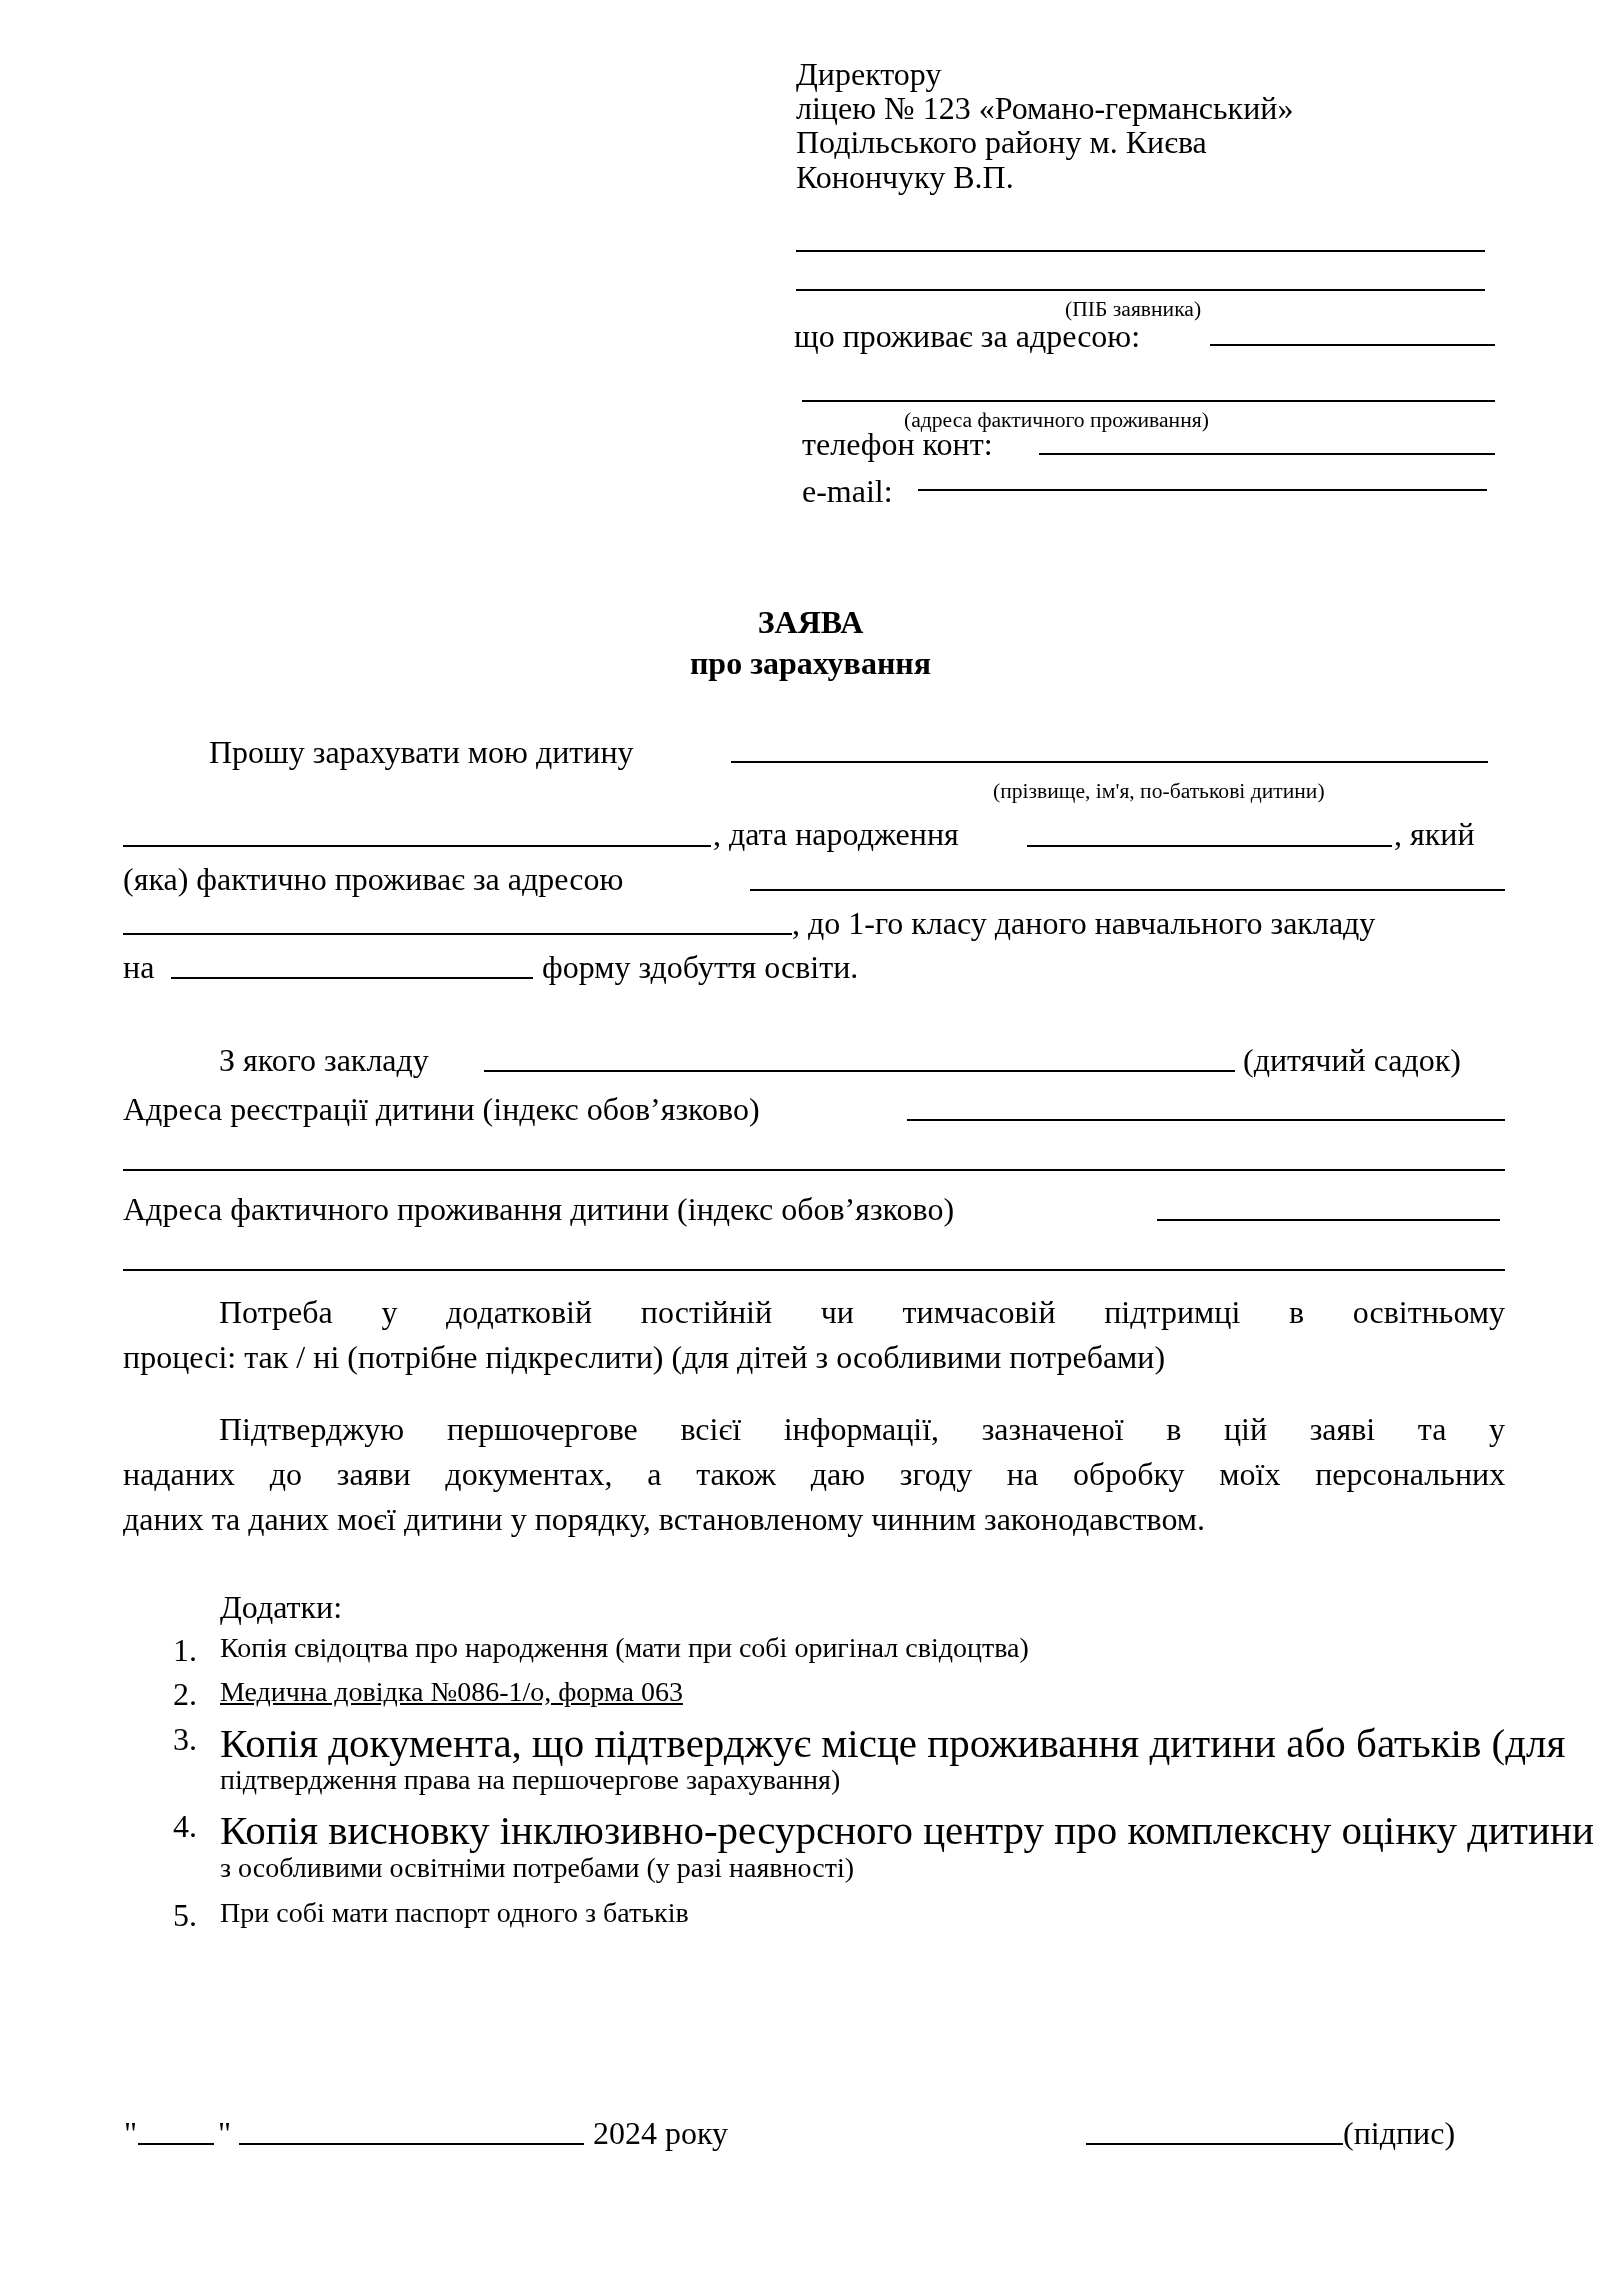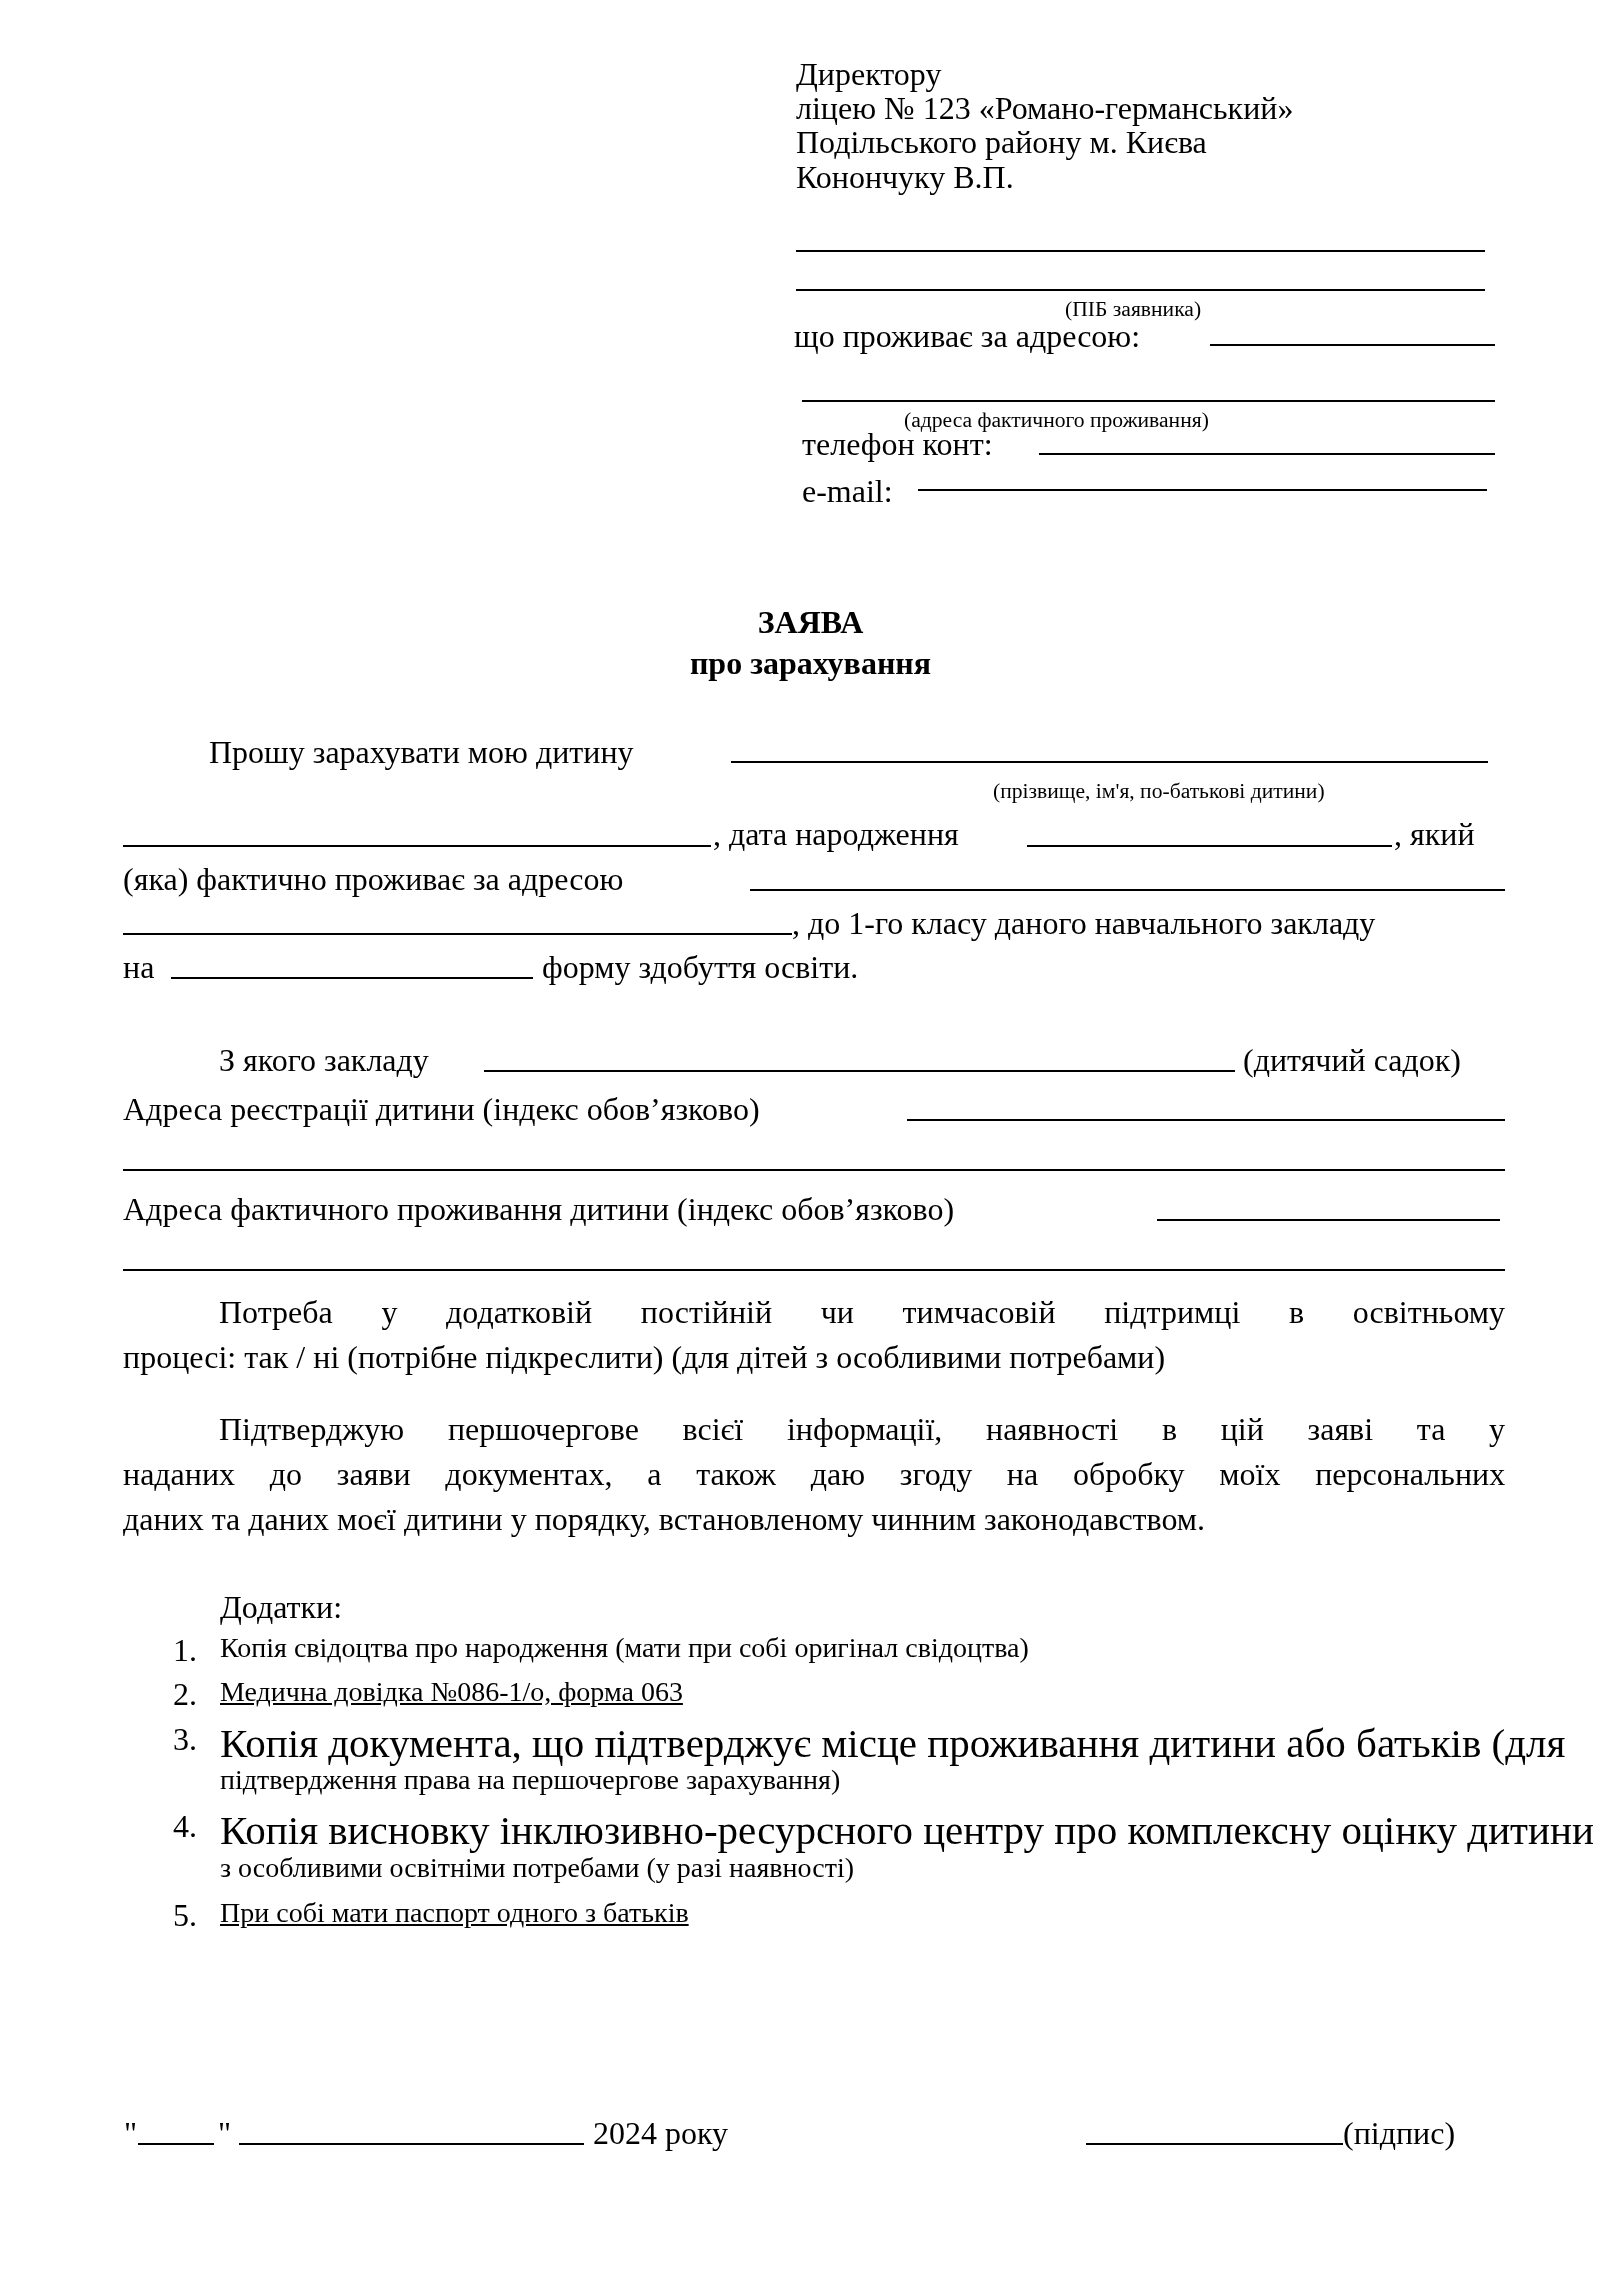--- a/index.html
+++ b/index.html
@@ -71,21 +71,21 @@
 <div class="ln" style="left:123px; top:1193px;">Адреса фактичного  проживання дитини  (індекс обов’язково)</div>
 <div class="u" style="left:1157px; top:1219px; width:343px;"></div>
 <div class="u" style="left:123px; top:1269px; width:1382px;"></div>
 
 <div class="just" style="top:1296px; padding-left:96px; width:1286px;">
   <span>Потреба</span> <span>у</span> <span>додатковій</span> <span>постійній</span> <span>чи</span> <span>тимчасовій</span> <span>підтримці</span> <span>в</span> <span>освітньому</span>
 </div>
 <div class="ln" style="left:123px; top:1341px;">процесі: так / ні (потрібне підкреслити) (для дітей з особливими потребами)</div>
 
 <div class="just" style="top:1413px; padding-left:96px; width:1286px;">
-  <span>Підтверджую</span> <span>першочергове</span> <span>всієї</span> <span>інформації,</span> <span>наявності</span> <span>в</span> <span>цій</span> <span>заяві</span> <span>та</span> <span>у</span>
+  <span>Підтверджую</span> <span>першочергове</span> <span>всієї</span> <span>інформації,</span> <span>зазначеної</span> <span>в</span> <span>цій</span> <span>заяві</span> <span>та</span> <span>у</span>
 </div>
 <div class="just" style="top:1458px;">
   <span>наданих</span> <span>до</span> <span>заяви</span> <span>документах,</span> <span>а</span> <span>також</span> <span>даю</span> <span>згоду</span> <span>на</span> <span>обробку</span> <span>моїх</span> <span>персональних</span>
 </div>
 <div class="ln" style="left:123px; top:1503px;">даних та даних моєї дитини у порядку, встановленому чинним законодавством.</div>
 
 <div class="ln" style="left:220px; top:1591px;">Додатки:</div>
 
 <div>
   <div class="item-num" style="top:1634px;">1.</div>
@@ -100,21 +100,21 @@
   <div class="item-just" style="top:1723px;">Копія документа, що підтверджує місце проживання дитини або батьків (для</div>
   <div class="item-txt" style="top:1766px;">підтвердження права на першочергове зарахування)</div>
 </div>
 <div>
   <div class="item-num" style="top:1810px;">4.</div>
   <div class="item-just" style="top:1810px;">Копія висновку інклюзивно-ресурсного центру про комплексну оцінку дитини</div>
   <div class="item-txt" style="top:1854px;">з особливими освітніми потребами (у разі наявності)</div>
 </div>
 <div>
   <div class="item-num" style="top:1899px;">5.</div>
-  <div class="item-txt" style="top:1899px;text-decoration:underline;">При собі мати паспорт одного з батьків</div>
+  <div class="item-txt" style="top:1899px;">При собі мати паспорт одного з батьків</div>
 </div>
 
 <div class="ln" style="left:124px; top:2117px;">"</div>
 <div class="u" style="left:138px; top:2143px; width:76px;"></div>
 <div class="ln" style="left:218px; top:2117px;">"</div>
 <div class="u" style="left:239px; top:2143px; width:345px;"></div>
 <div class="ln" style="left:593px; top:2117px;">2024 року</div>
 
 <div class="u" style="left:1086px; top:2143px; width:257px;"></div>
 <div class="ln" style="left:1343px; top:2117px;">(підпис)</div>

